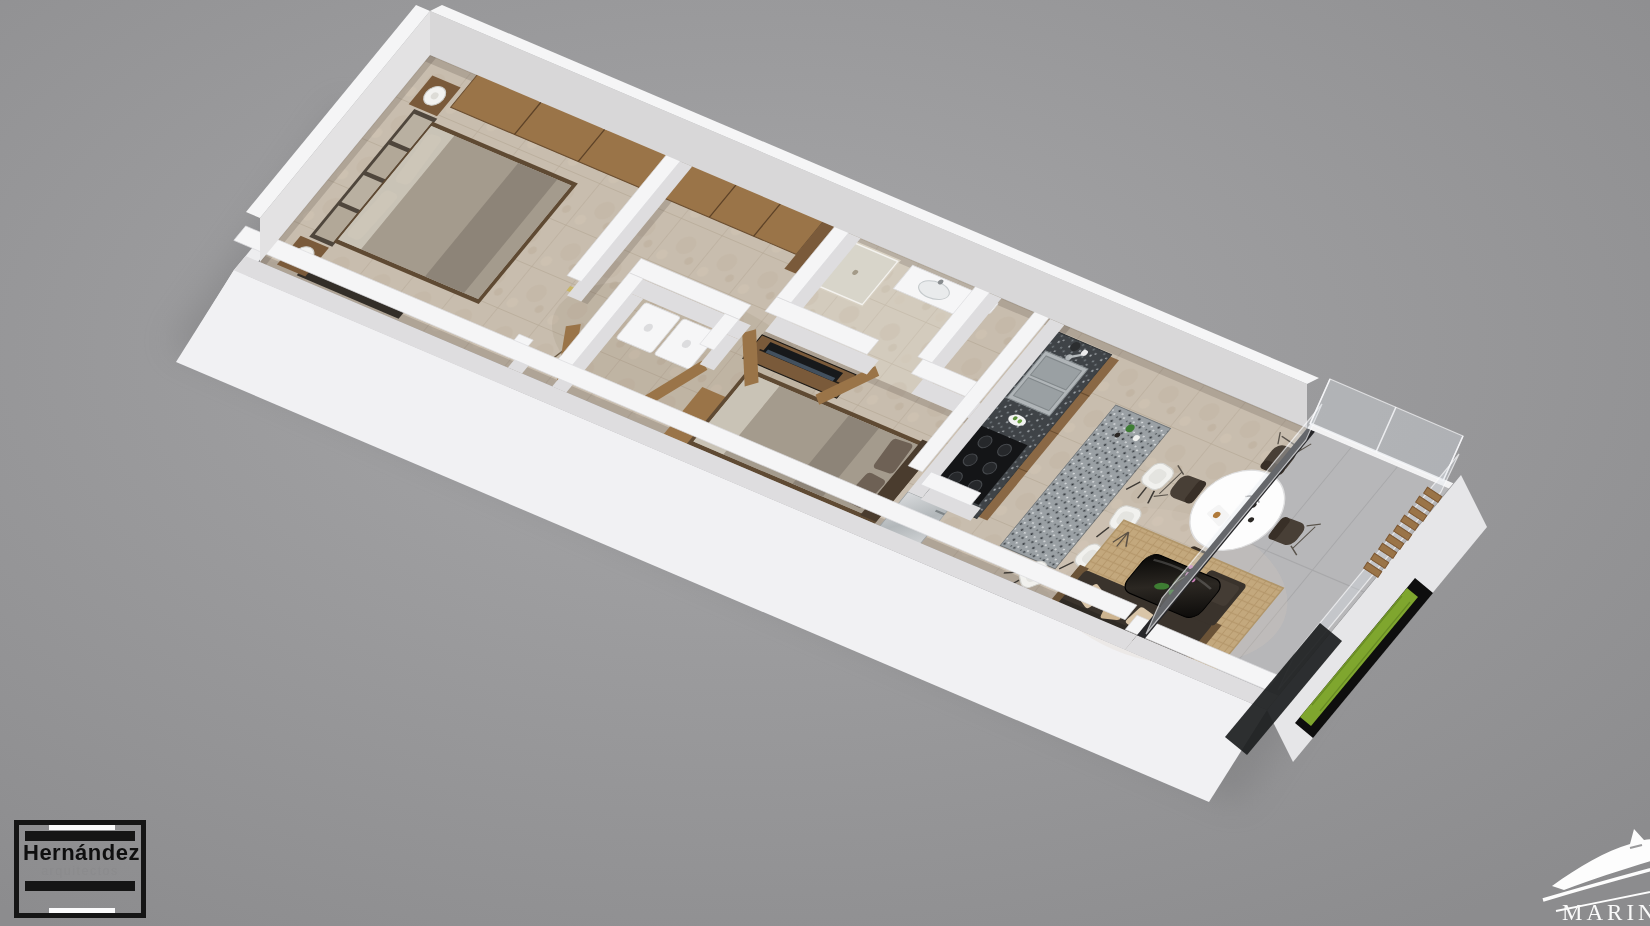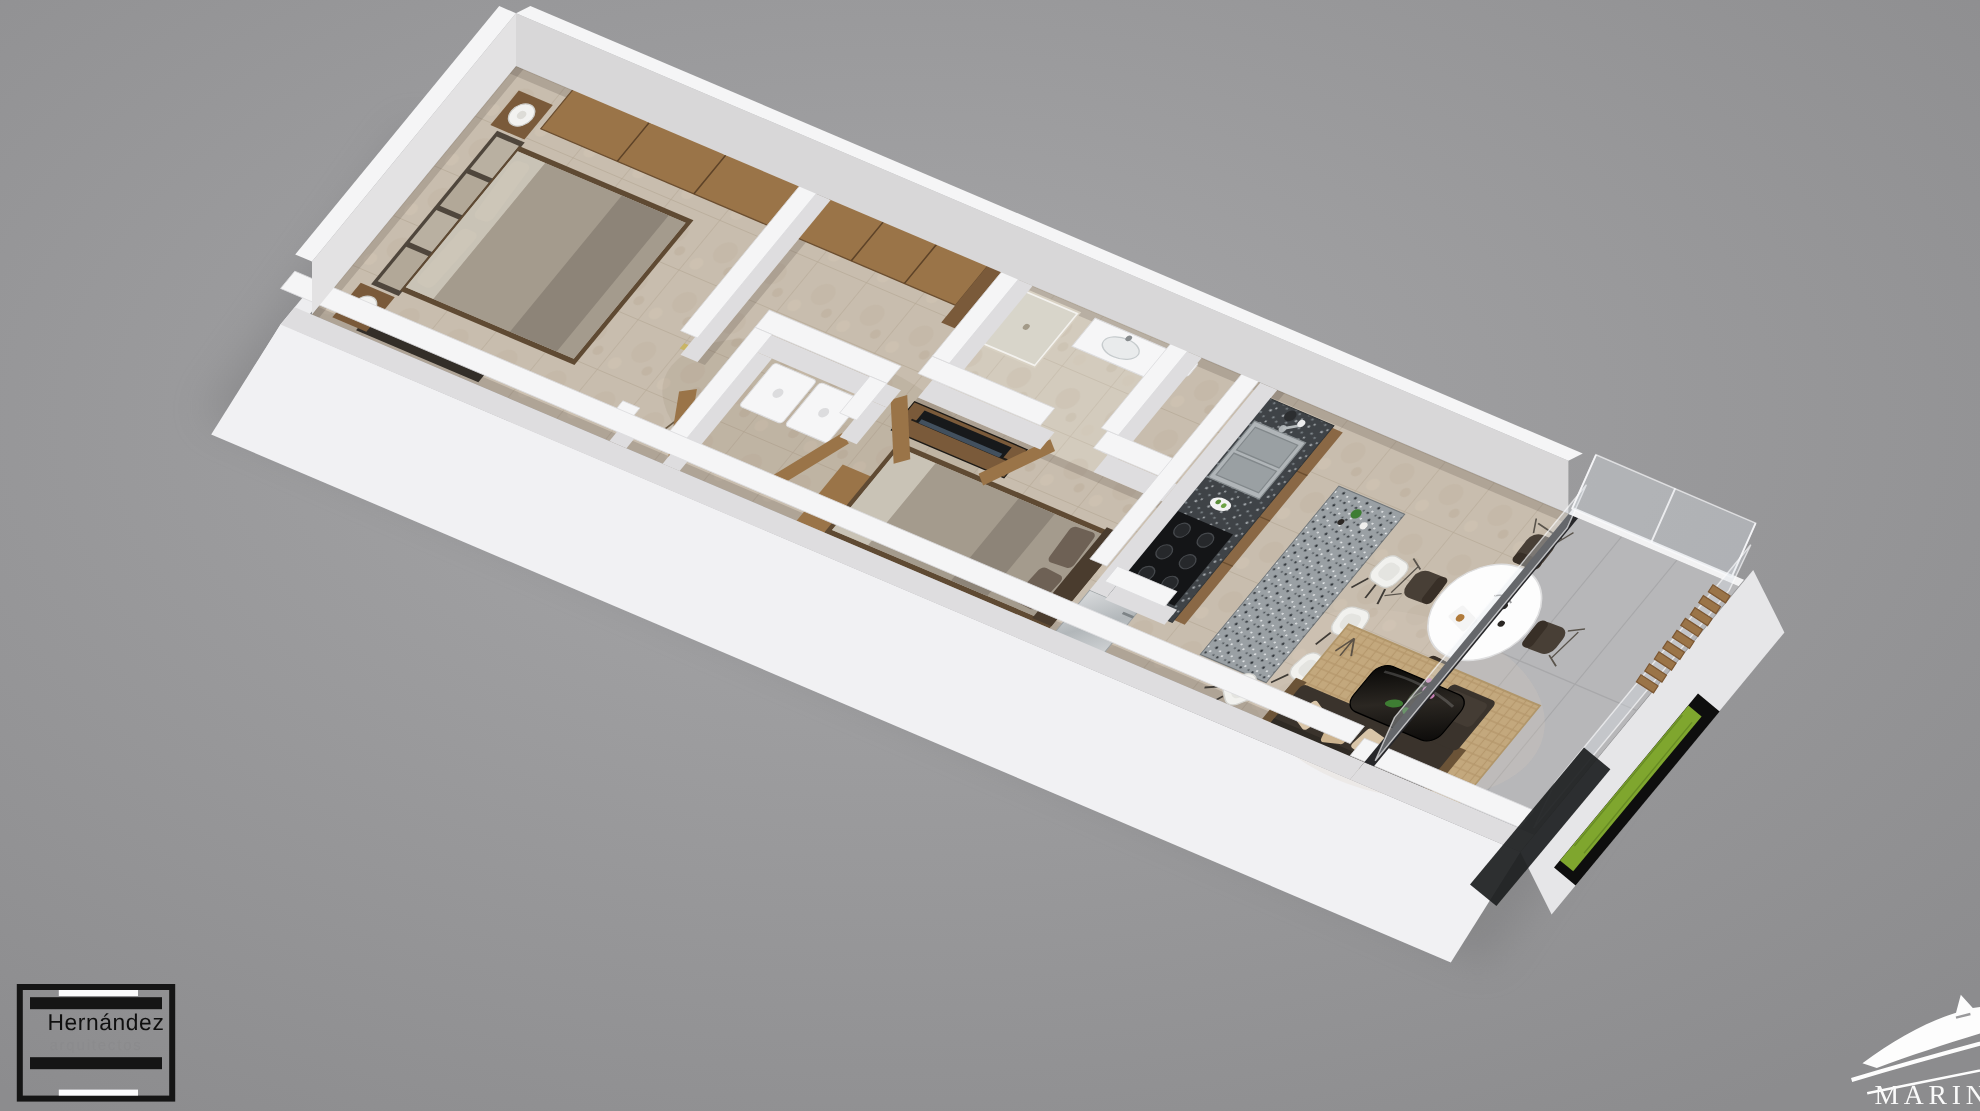--- a/index.html
+++ b/index.html
@@ -16,21 +16,21 @@
   .granite{fill:url(#graniteP);stroke:#2e3235;stroke-width:.8;} .islandtop{fill:url(#islandP);stroke:#70767a;stroke-width:.8;}
   .glass{fill:rgba(222,230,234,.34);stroke:rgba(252,252,254,.65);stroke-width:1.2;}
   .gold{fill:#c9b565;}
   
   .arch-logo{position:absolute;left:14px;top:820px;width:132px;height:98px;}
   .arch-frame{position:absolute;left:0;top:0;right:0;bottom:0;border:5px solid var(--logoBlack);}
   .notch{position:absolute;background:#fbfbfc;height:5px;width:66px;left:30px;}
   .notch.t{top:0;} .notch.b{bottom:0;}
   .arch-inner{position:absolute;left:9px;right:9px;top:11px;}
   .arch-bar{height:10px;background:var(--logoBlack);margin:0 2px;}
-  .arch-name{font-size:19px;font-weight:normal;letter-spacing:.5px;color:#0f0f0f;text-align:right;line-height:22px;margin-top:1px;}
+  .arch-name{font-size:22px;font-weight:bold;letter-spacing:.5px;color:#0f0f0f;text-align:left;line-height:22px;margin-top:1px;}
   .arch-sub{font-size:12.5px;color:#8b8b8d;text-align:center;letter-spacing:1.5px;line-height:14px;margin-bottom:3px;}
   .marina-text{font-family:"Liberation Serif",serif;font-size:23px;letter-spacing:4px;fill:#fafafa;}
 </style>
 </head>
 <body>
 
 <div class="stage">
 <svg width="1650" height="926" viewBox="0 0 1650 926">
   <defs>
     <radialGradient id="bgG" cx="45%" cy="38%" r="75%">

